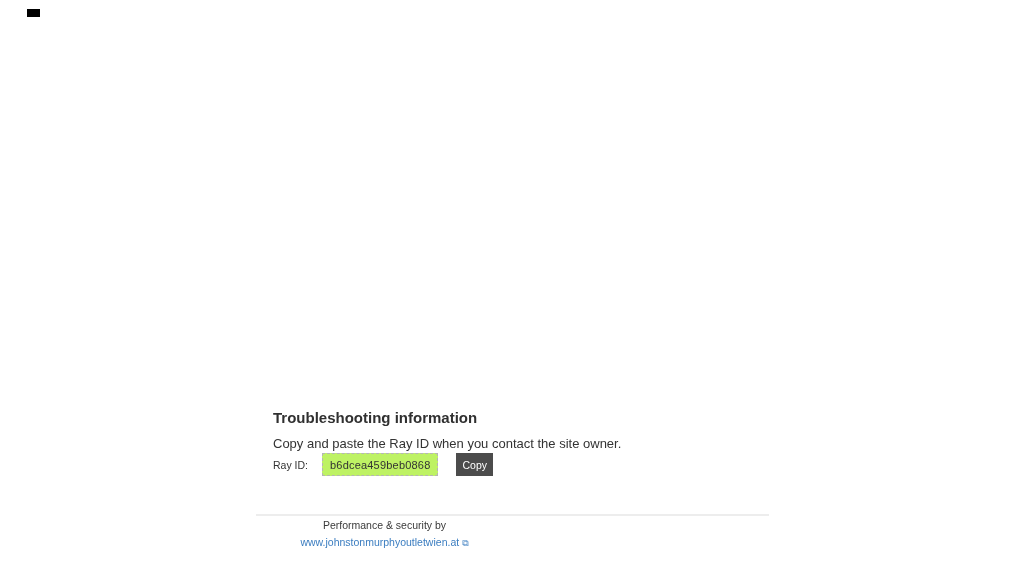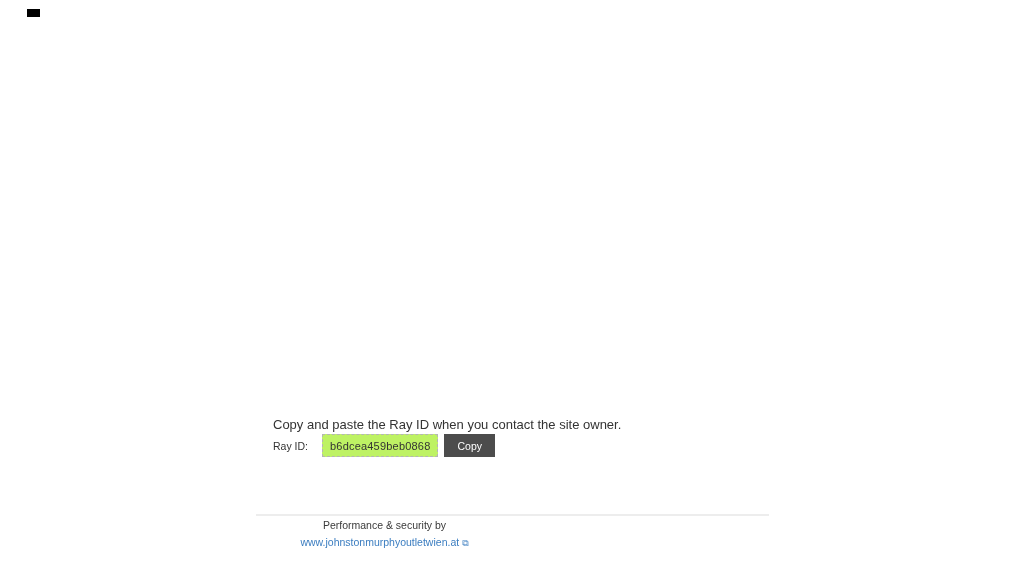--- a/index.html
+++ b/index.html
@@ -20,40 +20,41 @@
 
   
   .troubleshoot { position:absolute; left:273px; top:408px; }
   .ts-heading { font-size:15px; font-weight:700; color:#303030; line-height:19px; }
   .instruction { margin-top:10px; font-size:13px; line-height:13px; color:#333333; }
   .ray-row { margin-top:3px; display:flex; align-items:stretch; }
   .ray-label { font-size:10.5px; color:#333333; align-self:center; margin-right:14px;text-align:right; }
   .ray-value { border:1px dashed #b5b5b5; background:#bef264; font-size:11px; color:#333333;
                padding:0 7px; display:flex; align-items:center; height:23px; letter-spacing:0.2px; }
   .copy-btn { background:#4c4c4c; color:#ffffff; border:none; font-size:10.5px;
-              padding:0 13px; margin-left:6px; height:23px; cursor:pointer;
+              padding:0 6px; margin-left:18px; height:23px; cursor:pointer;
               font-family:"Liberation Sans", sans-serif; }
 
   
   .divider { position:absolute; left:256px; top:514px; width:513px; height:2px; background:#ededed; }
   .footer-col { position:absolute; left:256px; top:519px; width:257px; text-align:center; }
   .caption { font-size:10.5px; line-height:12px; color:#3a3a3a; }
   .site-link { display:inline-block; margin-top:5px; font-size:10.5px; line-height:12px;
                color:#3b7dc0; text-decoration:none; cursor:pointer; }
   .ext-icon { font-size:9px; margin-left:3px; }
 </style>
 </head>
 <body>
 
 <div class="page">
 
   <div class="cursor-marker"></div>
 
 
   <section class="troubleshoot">
+    <h2 class="ts-heading">Troubleshooting information</h2>
     <p class="instruction">Copy and paste the Ray ID when you contact the site owner.</p>
     <div class="ray-row">
       <span class="ray-label">Ray ID:</span>
       <span class="ray-value">b6dcea459beb0868</span>
       <button class="copy-btn">Copy</button>
     </div>
   </section>
 
   <footer>
     <div class="divider"></div>

